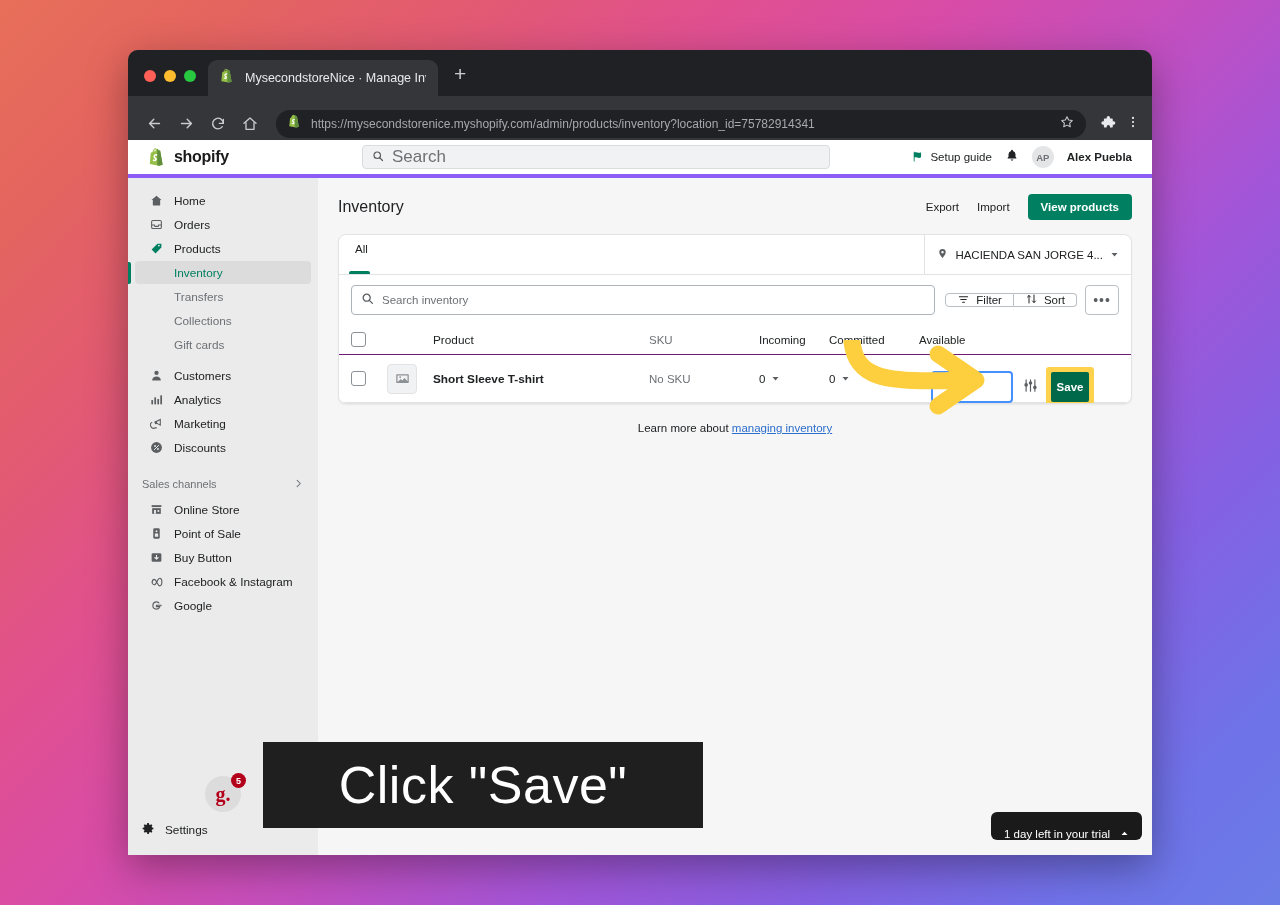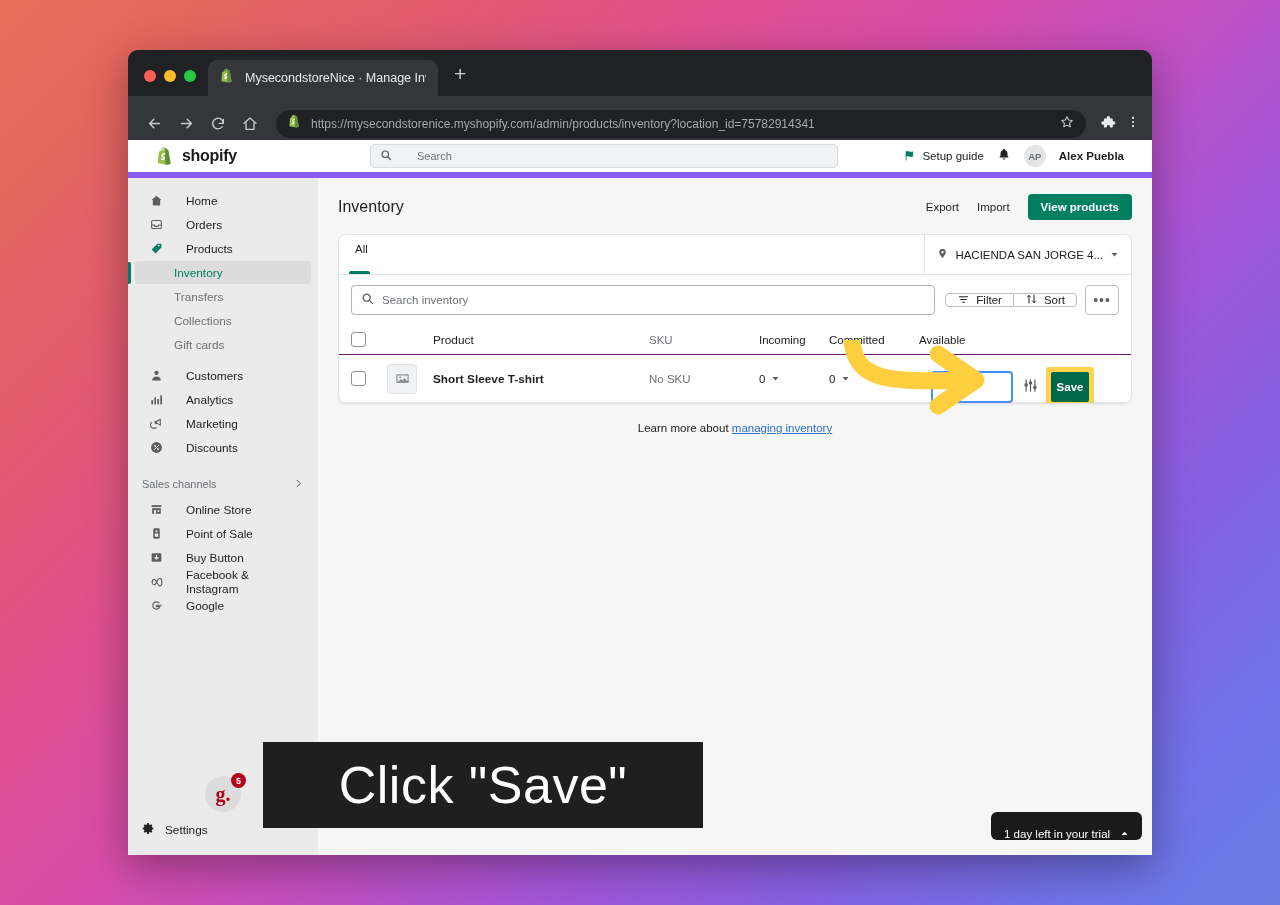--- a/index.html
+++ b/index.html
@@ -74,50 +74,50 @@
   .star { color: #c9cbcf; flex: 0 0 auto; }
   .ext  { color: #e8eaed; flex: 0 0 auto; padding: 0 4px 0 6px; }
   .kebab{ color: #e8eaed; flex: 0 0 auto; padding: 0 2px 0 6px; }
 
   
   #app {
     position: absolute; left: 0; top: 90px; right: 0; bottom: 0;
     background: #f6f6f7;
   }
   .topbar {
-    height: 38px; background: #fff; border-bottom: 6px solid #8b5cf6;
-    display: flex; align-items: center; padding: 0 28px;
+    height: 38px; background: #fff; border-bottom: 4px solid #8b5cf6;
+    display: flex; align-items: center; padding: 0 20px;
   }
   .brand { display: flex; align-items: center; gap: 7px; width: 180px; }
   .brandtext { font-size: 16px; font-weight: bold; color: #1a1a1a; letter-spacing: -.3px; }
   .globalsearch {
     width: 468px; height: 24px; background: #f1f2f3;
     border: 1px solid #d9dbdd; border-radius: 4px;
     display: flex; align-items: center; gap: 8px; padding: 0 9px;
     margin-left: 34px;
   }
-  .globalsearch .ph { font-size: 11px; color: #6d7175; margin-left: 17px; }
+  .globalsearch .ph { font-size: 17px; color: #6d7175; }
   .topright { margin-left: auto; display: flex; align-items: center; gap: 13px; }
   .setupguide { display: flex; align-items: center; gap: 6px; font-size: 11.5px; color: #202223; }
   .avatar-ap {
     width: 22px; height: 22px; border-radius: 50%; background: #e4e5e7;
     color: #6d7175; font-size: 9.5px; font-weight: bold;
     display: flex; align-items: center; justify-content: center;
   }
   .username { font-size: 11.5px; color: #202223; font-weight: bold; }
 
   .body-split { display: flex; height: calc(100% - 38px); }
 
   
   .sidebar {
     width: 190px; background: #ebebeb; flex: 0 0 190px;
     position: relative; padding-top: 10px;
   }
   .navitem {
-    height: 23px; display: flex; align-items: center; gap: 22px;
+    height: 23px; display: flex; align-items: center; gap: 10px;
     padding: 0 10px 0 14px; font-size: 11.8px; color: #202223;
     position: relative; border-radius: 4px; margin: 1px 7px;
   }
   .navitem .ic { width: 15px; display: flex; justify-content: center; flex: 0 0 15px; }
   .subitem {
     height: 23px; display: flex; align-items: center; padding-left: 39px;
     font-size: 11.8px; color: #6d7175; margin: 1px 7px; border-radius: 4px;
   }
   .subitem.active {
     background: #dcdcdc; color: #008060; font-weight: normal;

